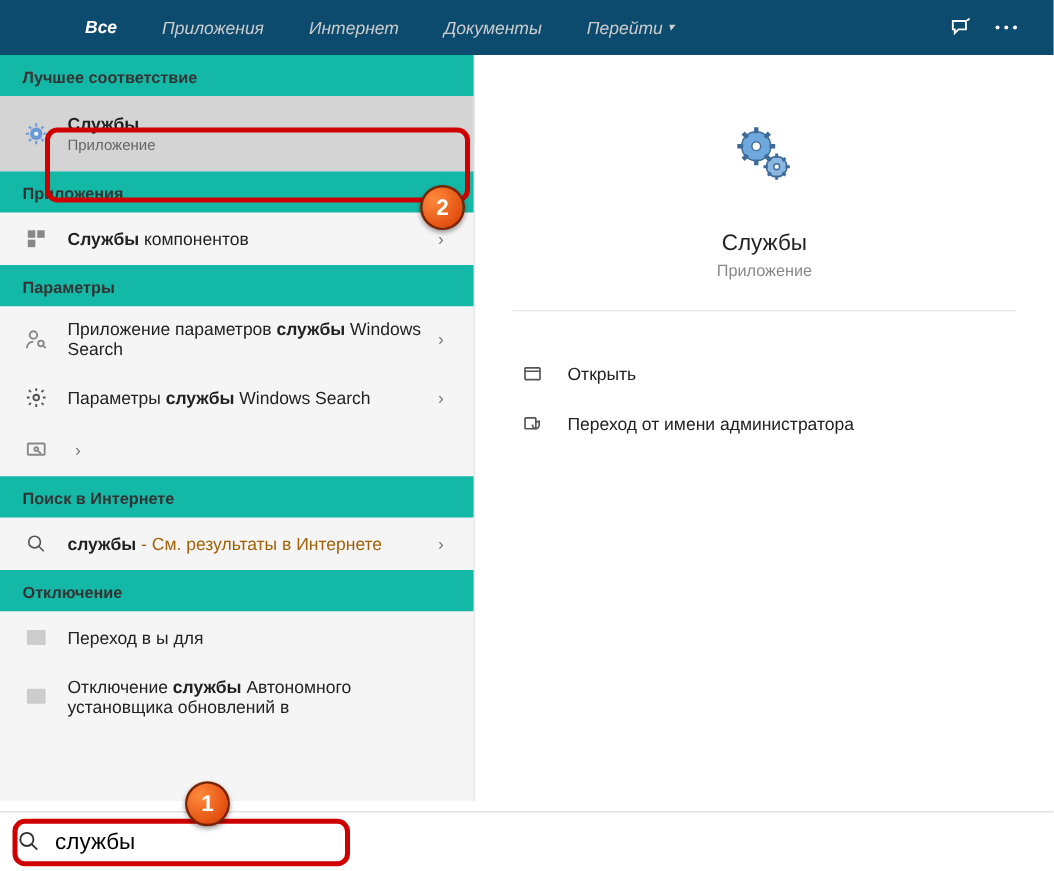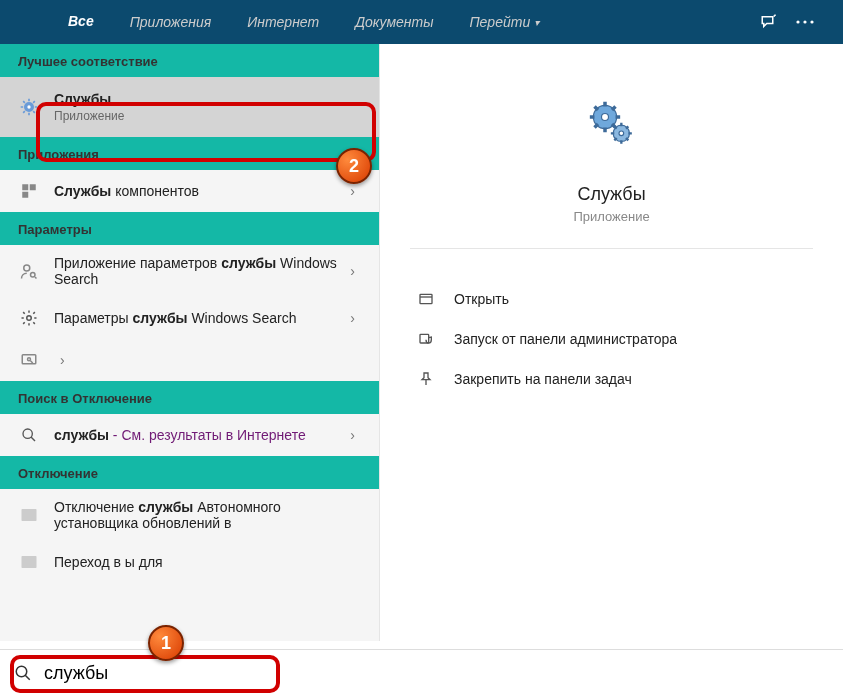--- a/index.html
+++ b/index.html
@@ -78,21 +78,21 @@
   .result-icon {
     width: 22px; height: 22px;
     margin-right: 14px;
     flex-shrink: 0;
     display: flex; align-items: center; justify-content: center;
     font-size: 16px;
     color: #555;
   }
   .result-text { flex: 1; font-size: 14px; color: #222; }
   .result-text .sub { font-size: 12px; color: #666; margin-top: 2px; }
-  .result-text .faded { color: #701a75; }
+  .result-text .faded { color: #a16207; }
   .chevron-right {
     color: #777;
     font-size: 14px;
     padding: 0 6px;
   }
   .preview-icon {
     width: 80px; height: 80px;
     margin: 0 auto 20px;
     display: flex; align-items: center; justify-content: center;
   }
@@ -266,48 +266,48 @@
       <div class="result-icon">
         <svg width="18" height="18" viewBox="0 0 24 24" fill="none" stroke="#888" stroke-width="2">
             <rect x="3" y="5" width="18" height="12" rx="1"></rect>
             <circle cx="12" cy="11" r="2"></circle>
             <path d="M14 13l3 3"></path>
           </svg>
       </div>
       <div class="chevron-right">›</div>
     </div>
 
-    <div class="section-header">Поиск в Отключение</div>
+    <div class="section-header">Поиск в Интернете</div>
     <div class="result-item">
       <div class="result-icon">
         <svg width="16" height="16" viewBox="0 0 24 24" fill="none" stroke="#555" stroke-width="2">
             <circle cx="10" cy="10" r="7"></circle>
             <path d="M15 15l6 6"></path>
           </svg>
       </div>
       <div class="result-text"><span class="bld">службы</span><span class="faded"> - См. результаты в Интернете</span></div>
       <div class="chevron-right">›</div>
     </div>
 
     <div class="section-header">Отключение</div>
     <div class="result-item">
       <div class="result-icon">
         <svg width="18" height="18" viewBox="0 0 24 24" fill="#ccc">
             <rect x="2" y="4" width="20" height="16" rx="1"></rect>
           </svg>
       </div>
-      <div class="result-text"><span>Отключение </span><span class="bld">службы</span><span> Автономного установщика обновлений в</span></div>
+      <div class="result-text"><span>Переход в </span><span>ы для</span></div>
     </div>
     <div class="result-item">
       <div class="result-icon">
         <svg width="18" height="18" viewBox="0 0 24 24" fill="#ccc">
             <rect x="2" y="4" width="20" height="16" rx="1"></rect>
           </svg>
       </div>
-      <div class="result-text"><span>Переход в </span><span>ы для</span></div>
+      <div class="result-text"><span>Отключение </span><span class="bld">службы</span><span> Автономного установщика обновлений в</span></div>
     </div>
   </div>
 
   <div class="right">
     <div class="preview-icon">
       <svg width="56" height="56" viewBox="0 0 48 48">
         <g fill="#6fa8dc" stroke="#3d6a99" stroke-width="1">
           <circle cx="18" cy="18" r="10"></circle>
             <circle cx="18" cy="18" r="3" fill="#fff"></circle>
           <path d="M18 5v4M18 27v4M5 18h4M27 18h4M9 9l3 3M24 24l3 3M9 27l3-3M24 12l3-3" stroke-width="3"></path>
@@ -331,29 +331,21 @@
       </div>
       <span>Открыть</span>
     </div>
     <div class="action-item">
       <div class="action-icon">
         <svg width="16" height="16" viewBox="0 0 24 24" fill="none" stroke="#555" stroke-width="2">
             <rect x="3" y="5" width="13" height="13" rx="1"></rect>
             <path d="M16 10l4-1v4c0 3-2 5-4 5s-4-2-4-5"></path>
           </svg>
       </div>
-      <span>Запуск от панели администратора</span>
-    </div>
-    <div class="action-item">
-      <div class="action-icon">
-        <svg width="16" height="16" viewBox="0 0 24 24" fill="none" stroke="#555" stroke-width="2">
-            <path d="M9 3h6v7l3 3H6l3-3zM12 13v8"></path>
-          </svg>
-      </div>
-      <span>Закрепить на панели задач</span>
+      <span>Переход от имени администратора</span>
     </div>
   </div>
 </div>
 
 <div class="searchbar">
   <div class="search-icon">
     <svg width="18" height="18" viewBox="0 0 24 24" fill="none" stroke="#333" stroke-width="2">
         <circle cx="10" cy="10" r="7"></circle>
         <path d="M15 15l6 6"></path>
       </svg>

